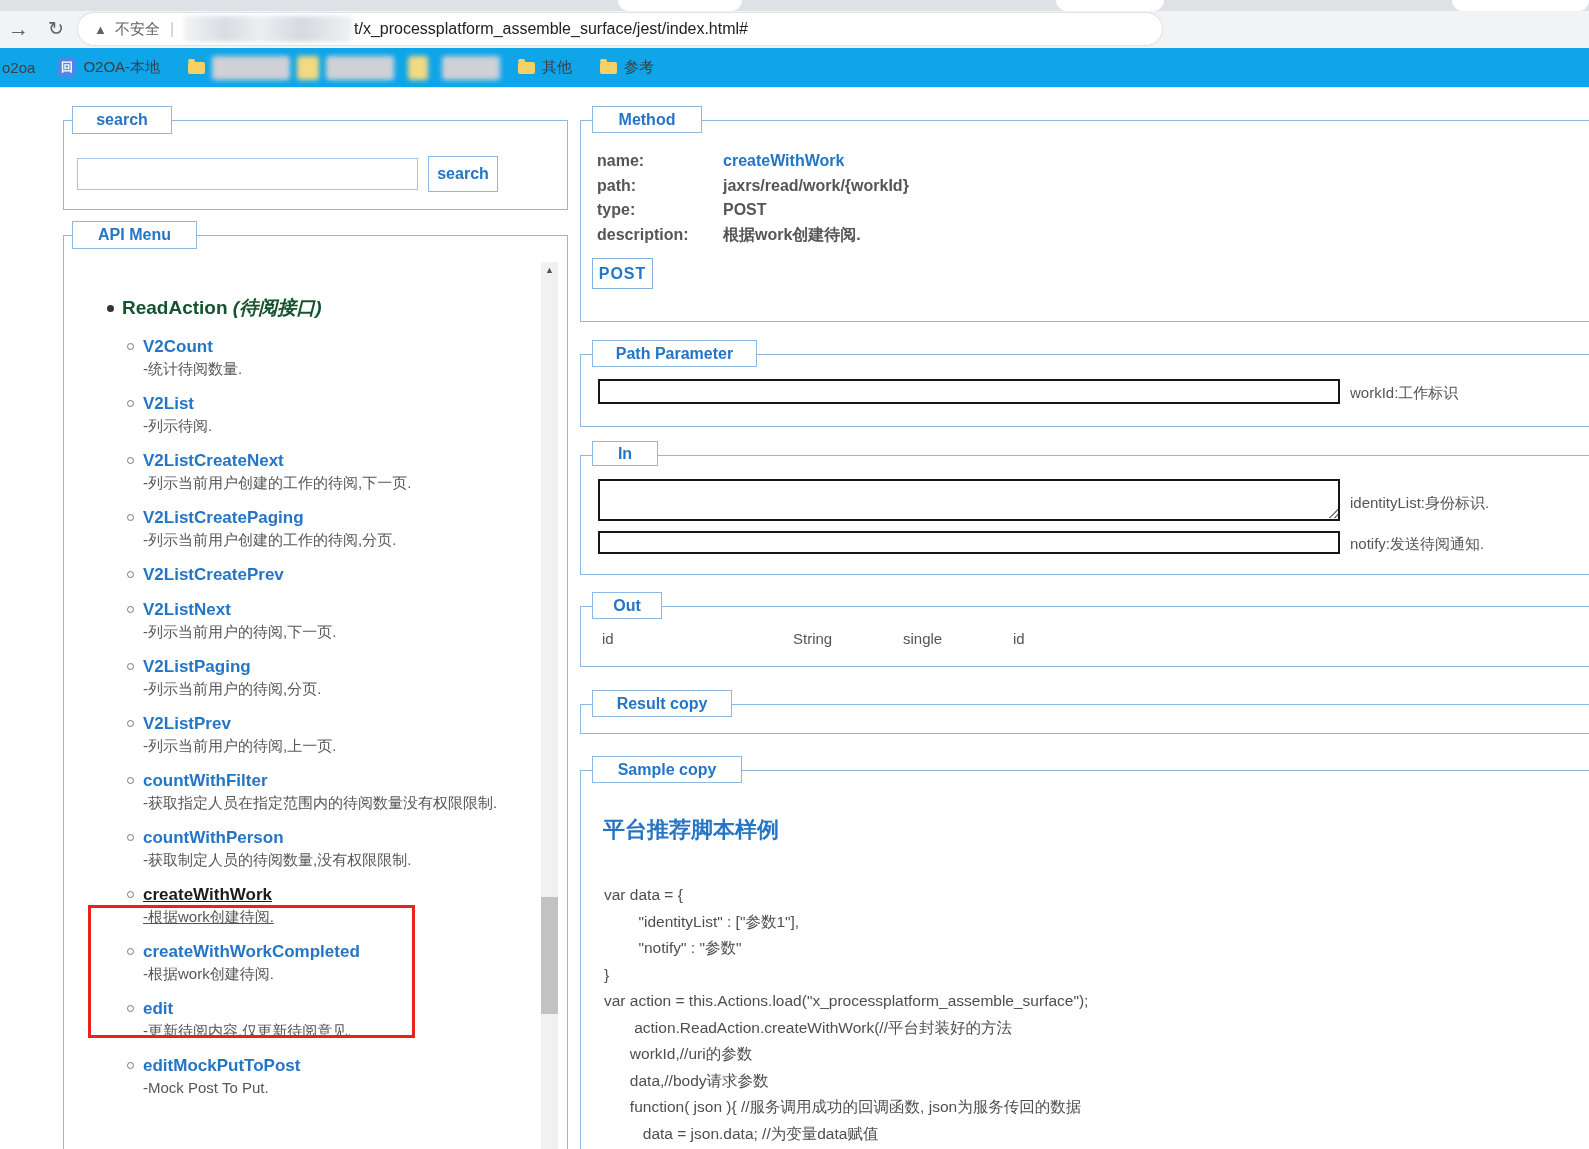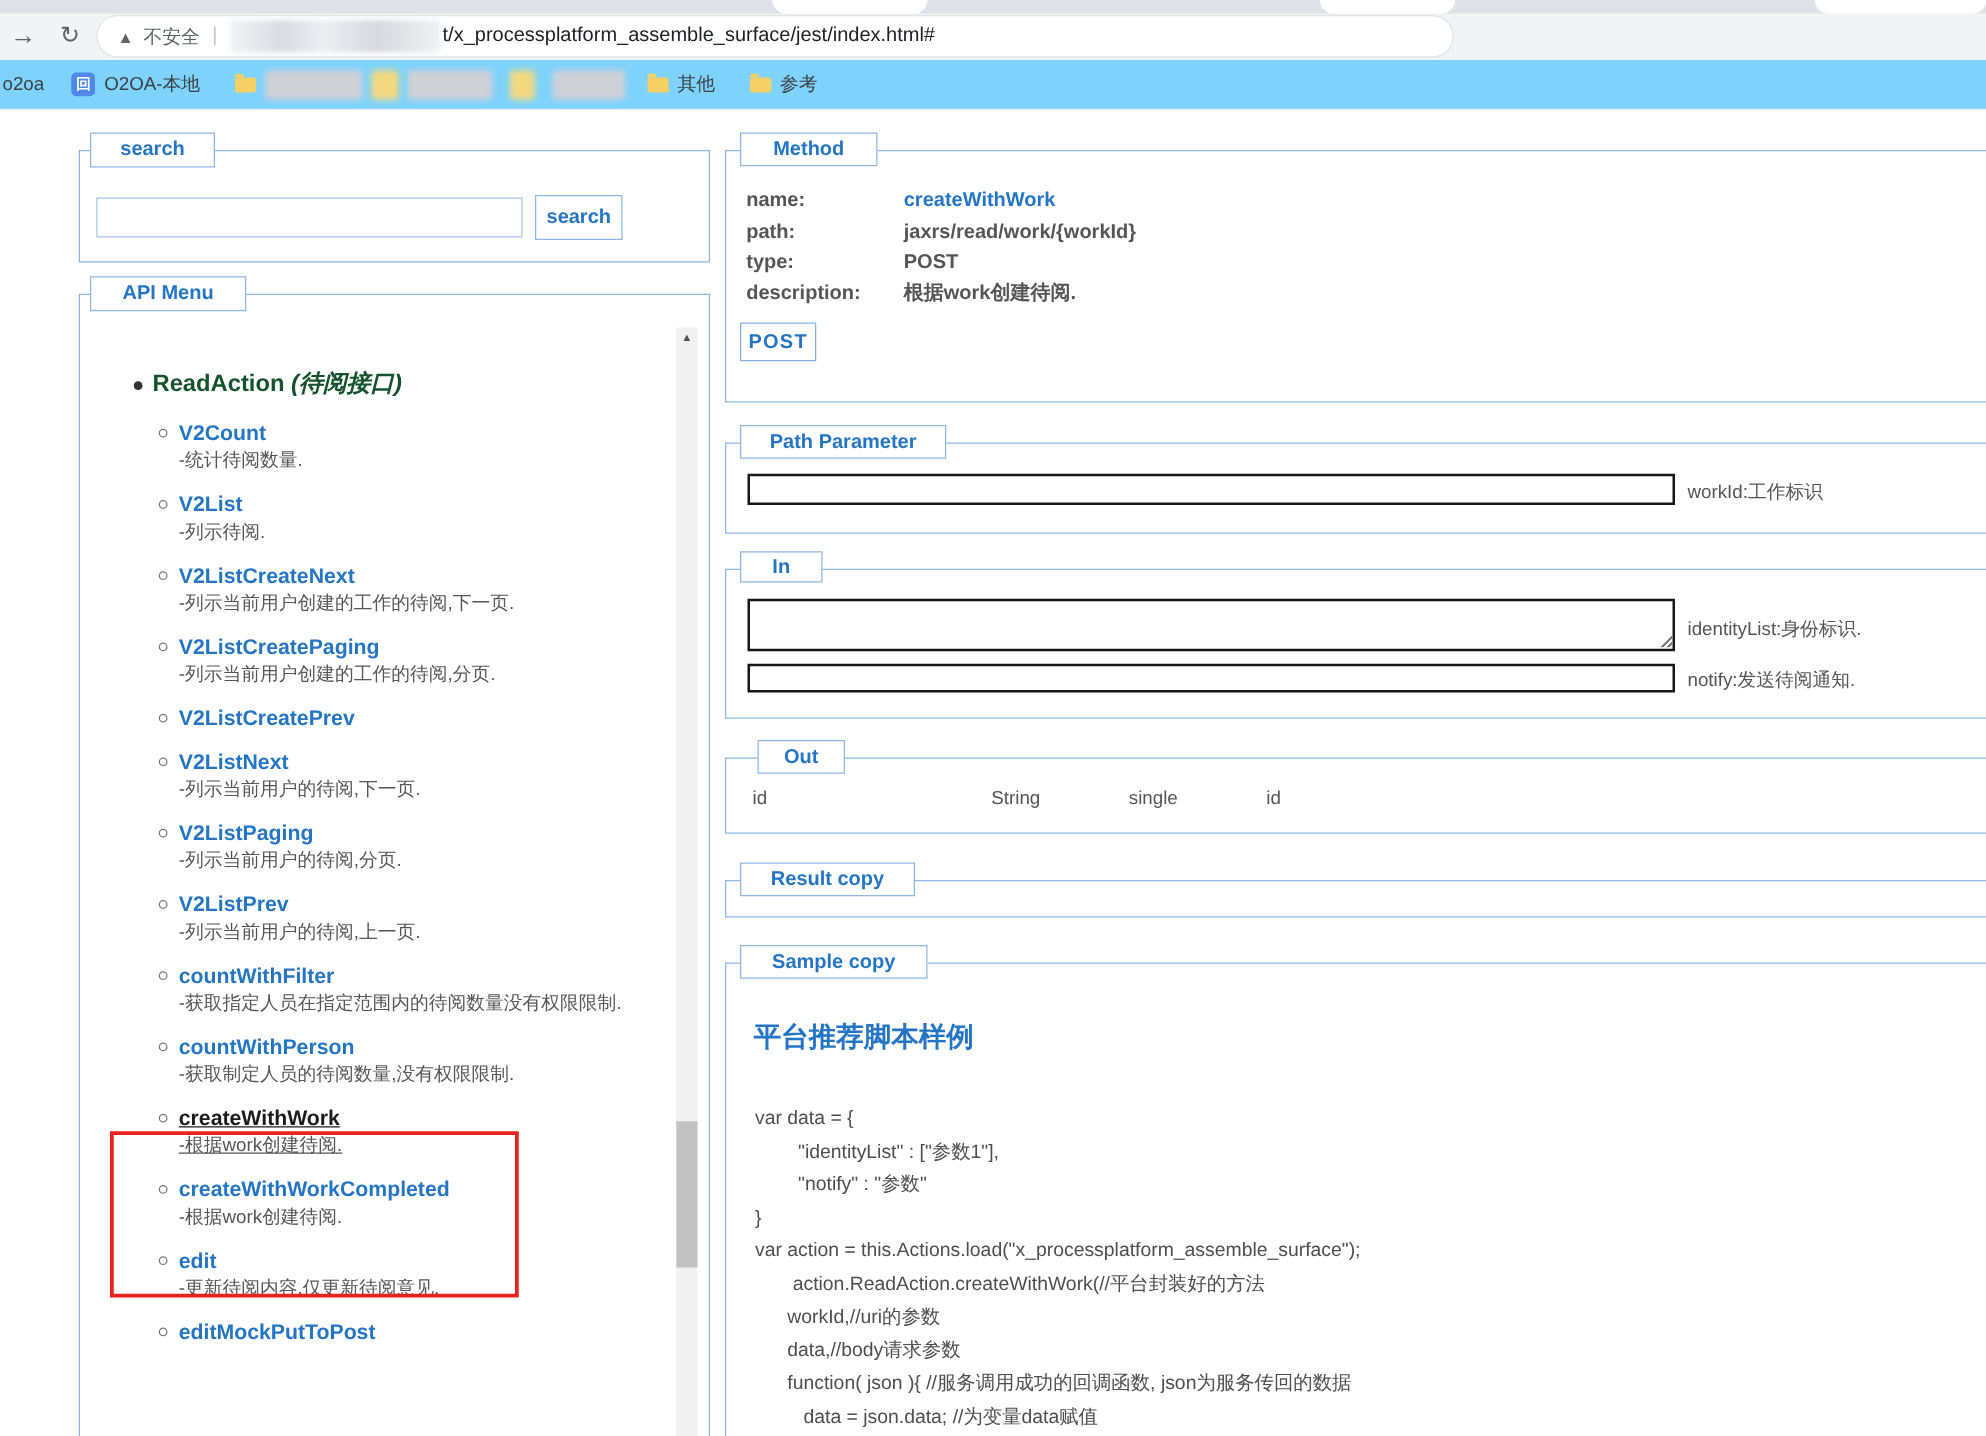--- a/index.html
+++ b/index.html
@@ -13,21 +13,21 @@
   .nav-ico { position:absolute; top:3px; color:#5f6368; font-size:21px; line-height:30px; cursor:pointer; }
   .addr-pill { position:absolute; left:78px; top:2px; width:1084px; height:32px; background:#fff;
                border-radius:16px; display:flex; align-items:center; padding:0 16px; box-shadow:0 0 0 1px #e0e2e5; }
   .warn-tri { color:#5f6368; font-size:13px; margin-right:8px; }
   .insecure { color:#5f6368; font-size:15px; }
   .addr-sep { color:#c4c7cb; font-size:16px; margin:0 10px; }
   .addr-redact { width:168px; height:26px; border-radius:3px; margin-right:2px; filter:blur(2px);
                  background:linear-gradient(90deg,#f2f3f5 0%,#dadce2 25%,#eceef1 45%,#d6d9de 70%,#f0f1f3 100%); }
   .addr-url { color:#202124; font-size:16px; white-space:nowrap; }
 
-  .bookmarks { position:absolute; left:0; top:48px; width:1589px; height:40px; background:#7dd3fc;
+  .bookmarks { position:absolute; left:0; top:48px; width:1589px; height:40px; background:#0ea5e9;
                border-bottom:1px solid #e7e9eb; display:flex; align-items:center; }
   .bm-item { display:flex; align-items:center; gap:7px; color:#3c4043; font-size:15px; cursor:pointer; }
   .folder { width:17px; height:12px; background:#f6cf65; border-radius:2px; position:relative; flex:none; }
   .folder::before { content:""; position:absolute; top:-3px; left:0; width:7px; height:3px; background:#f6cf65; border-radius:2px 2px 0 0; }
   .o2oa-logo { width:19px; height:19px; background:#4f87e8; border-radius:4px; color:#fff; font-size:12px;
                font-weight:bold; display:flex; align-items:center; justify-content:center; flex:none; }
   .bm-redact { height:24px; border-radius:3px; filter:blur(2.5px); flex:none; }
   .bm-gray { background:#cfd1d6; }
   .bm-yellow { background:#f3d980; }
 
@@ -84,21 +84,21 @@
 
   #in-box { left:580px; top:455px; width:1040px; height:120px; }
   #in-leg { left:592px; top:441px; width:66px; height:25px; }
   #identity-textarea { left:598px; top:479px; width:742px; height:42px; resize:none; font-family:"Liberation Sans",sans-serif; }
   .resize-grip { position:absolute; left:1328px; top:508px; width:10px; height:10px;
                  background:repeating-linear-gradient(-45deg, transparent 0 2px, #777 2px 3.5px);
                  clip-path:polygon(100% 0, 100% 100%, 0 100%); }
   #notify-input { left:598px; top:531px; width:742px; height:23px; }
 
   #out-box { left:580px; top:606px; width:1040px; height:61px; }
-  #out-leg { left:592px; top:592px; width:70px; height:27px;margin-left:14px; }
+  #out-leg { left:592px; top:592px; width:70px; height:27px; }
   .out-row { position:absolute; left:602px; top:630px; display:flex; font-size:15px; color:#555; }
   .out-cell-0 { width:191px; } .out-cell-1 { width:110px; } .out-cell-2 { width:110px; } .out-cell-3 { width:120px; }
 
   #result-box { left:580px; top:704px; width:1040px; height:30px; }
   #result-leg { left:592px; top:690px; width:140px; height:27px; }
 
   #sample-box { left:580px; top:770px; width:1040px; height:390px; }
   #sample-leg { left:592px; top:756px; width:150px; height:27px; }
   .sample-heading { position:absolute; left:603px; top:815px; color:#2575c5; font-size:22px; font-weight:bold; }
   .code { position:absolute; left:604px; top:882px; width:990px; }
@@ -228,20 +228,21 @@
       <div class="api-desc">-根据work创建待阅.</div>
     </div>
     <div class="menu-item">
       <span class="circle"></span>
       <a class="api-link">edit</a>
       <div class="api-desc">-更新待阅内容,仅更新待阅意见.</div>
     </div>
     <div class="menu-item">
       <span class="circle"></span>
       <a class="api-link">editMockPutToPost</a>
+      <div class="api-desc">-Mock Post To Put.</div>
     </div>
   </div>
 
   <div class="sb-track">
     <div class="sb-up">▲</div>
     <div class="sb-thumb"></div>
   </div>
 
   <div class="red-box"></div>
 

